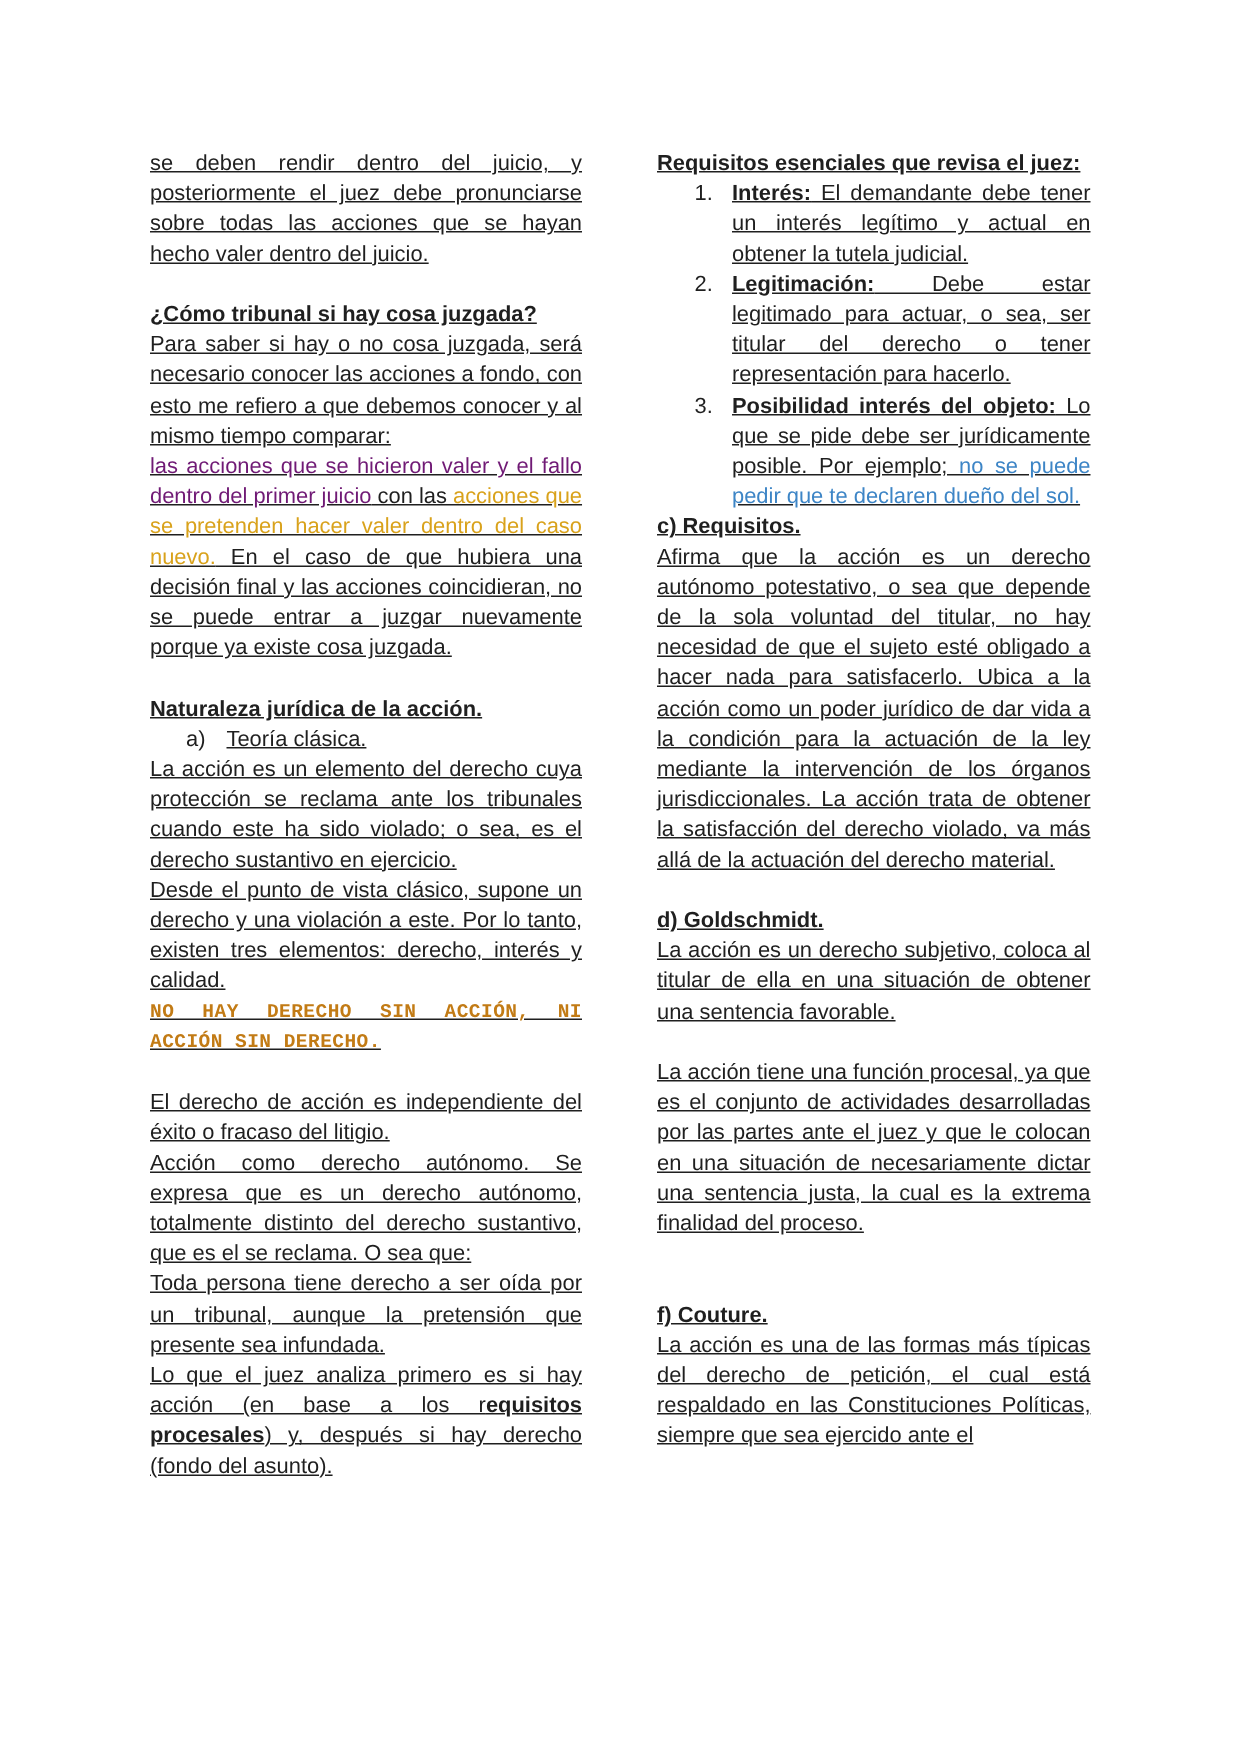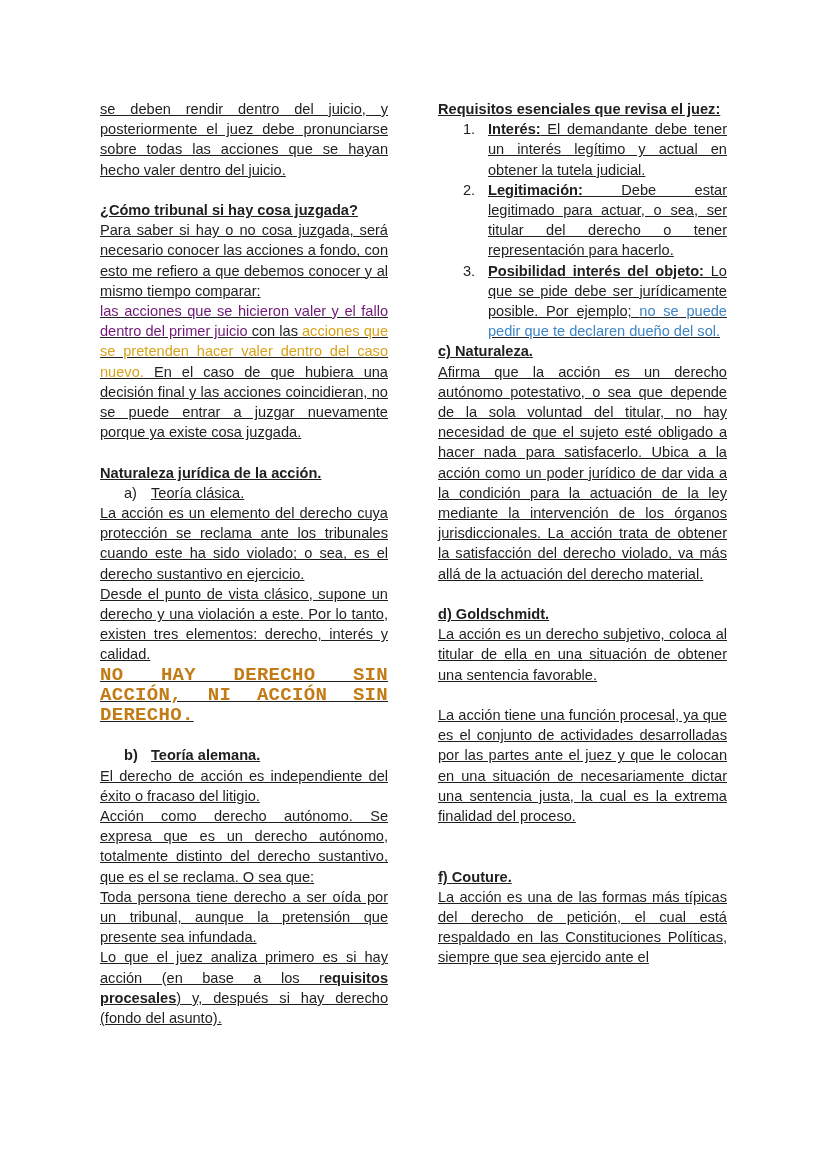--- a/index.html
+++ b/index.html
@@ -10,21 +10,21 @@
     }
     .col { position: absolute; top: 99px; text-decoration: underline; }
     .col-left { left: 100px; width: 288px; }
     .col-right { left: 438px; width: 289px; }
     p { margin: 0; text-align: justify; }
     .blank { height: 20.2px; }
     .bold { font-weight: bold; }
     .green { color: #701a75; }
     .amber { color: #d9a21b; }
     .blue { color: #3d85c6; }
-    .mono { font-family: "Liberation Mono", monospace; font-weight: bold; color: #c27b15; font-size: 19px; letter-spacing: 0.3px; }
+    .mono { font-family: "Liberation Mono", monospace; font-weight: bold; color: #c27b15; font-size: 13px; letter-spacing: 0.3px; }
     .sub-item { padding-left: 24px; }
     .sub-item .lbl { display: inline-block; width: 27px; }
     ol { margin: 0; padding: 0; list-style: none; }
     ol li { position: relative; padding-left: 50px; text-align: justify; }
     ol li .num { position: absolute; left: 25px; top: 0; }
   </style>
 </head>
 <body>
 
 <div class="page">
@@ -37,36 +37,35 @@
     <p><span>Para saber si hay o no cosa juzgada, será necesario conocer las acciones a fondo, con esto me refiero a que debemos conocer y al mismo tiempo comparar:</span><br><span class="green">las acciones que se hicieron valer y el fallo dentro del primer juicio</span><span> con las </span><span class="amber">acciones que se pretenden hacer valer dentro del caso nuevo.</span><span> En el caso de que hubiera una decisión final y las acciones coincidieran, no se puede entrar a juzgar nuevamente porque ya existe cosa juzgada.</span></p>
     <div class="blank"></div>
 
     <p class="bold">Naturaleza jurídica de la acción.</p>
     <p class="sub-item"><span class="lbl">a)</span><span>Teoría clásica.</span></p>
     <p>La acción es un elemento del derecho cuya protección se reclama ante los tribunales cuando este ha sido violado; o sea, es el derecho sustantivo en ejercicio.</p>
     <p>Desde el punto de vista clásico, supone un derecho y una violación a este. Por lo tanto, existen tres elementos: derecho, interés y calidad.</p>
     <p class="mono">NO HAY DERECHO SIN ACCIÓN, NI ACCIÓN SIN DERECHO.</p>
     <div class="blank"></div>
 
-    <p class="sub-item bold"><span class="lbl">b)</span><span>Teoría alemana.</span></p>
     <p>El derecho de acción es independiente del éxito o fracaso del litigio.</p>
     <p>Acción como derecho autónomo. Se expresa que es un derecho autónomo, totalmente distinto del derecho sustantivo, que es el se reclama. O sea que:</p>
     <p>Toda persona tiene derecho a ser oída por un tribunal, aunque la pretensión que presente sea infundada.</p>
     <p><span>Lo que el juez analiza primero es si hay acción (en base a los r</span><span class="bold">equisitos procesales</span><span>) y, después si hay derecho (fondo del asunto).</span></p>
   </div>
 
   <div class="col col-right">
     <p class="bold">Requisitos esenciales que revisa el juez:</p>
     <ol>
       <li><span class="num">1.</span><span class="bold">Interés:</span><span> El demandante debe tener un interés legítimo y actual en obtener la tutela judicial.</span></li>
       <li><span class="num">2.</span><span class="bold">Legitimación:</span><span> Debe estar legitimado para actuar, o sea, ser titular del derecho o tener representación para hacerlo.</span></li>
       <li><span class="num">3.</span><span class="bold">Posibilidad interés del objeto:</span><span> Lo que se pide debe ser jurídicamente posible. Por ejemplo; </span><span class="blue">no se puede pedir que te declaren dueño del sol.</span></li>
     </ol>
 
-    <p class="bold">c)  Naturaleza.</p>
+    <p class="bold">c)  Requisitos.</p>
     <p>Afirma que la acción es un derecho autónomo potestativo, o sea que depende de la sola voluntad del titular, no hay necesidad de que el sujeto esté obligado a hacer nada para satisfacerlo. Ubica a la acción como un poder jurídico de dar vida a la condición para la actuación de la ley mediante la intervención de los órganos jurisdiccionales. La acción trata de obtener la satisfacción del derecho violado, va más allá de la actuación del derecho material.</p>
     <div class="blank"></div>
 
     <p class="bold">d) Goldschmidt.</p>
     <p>La acción es un derecho subjetivo, coloca al titular de ella en una situación de obtener una sentencia favorable.</p>
     <div class="blank"></div>
 
     <p>La acción tiene una función procesal, ya que es el conjunto de actividades desarrolladas por las partes ante el juez y que le colocan en una situación de necesariamente dictar una sentencia justa, la cual es la extrema finalidad del proceso.</p>
     <div class="blank"></div>
     <div class="blank"></div>

